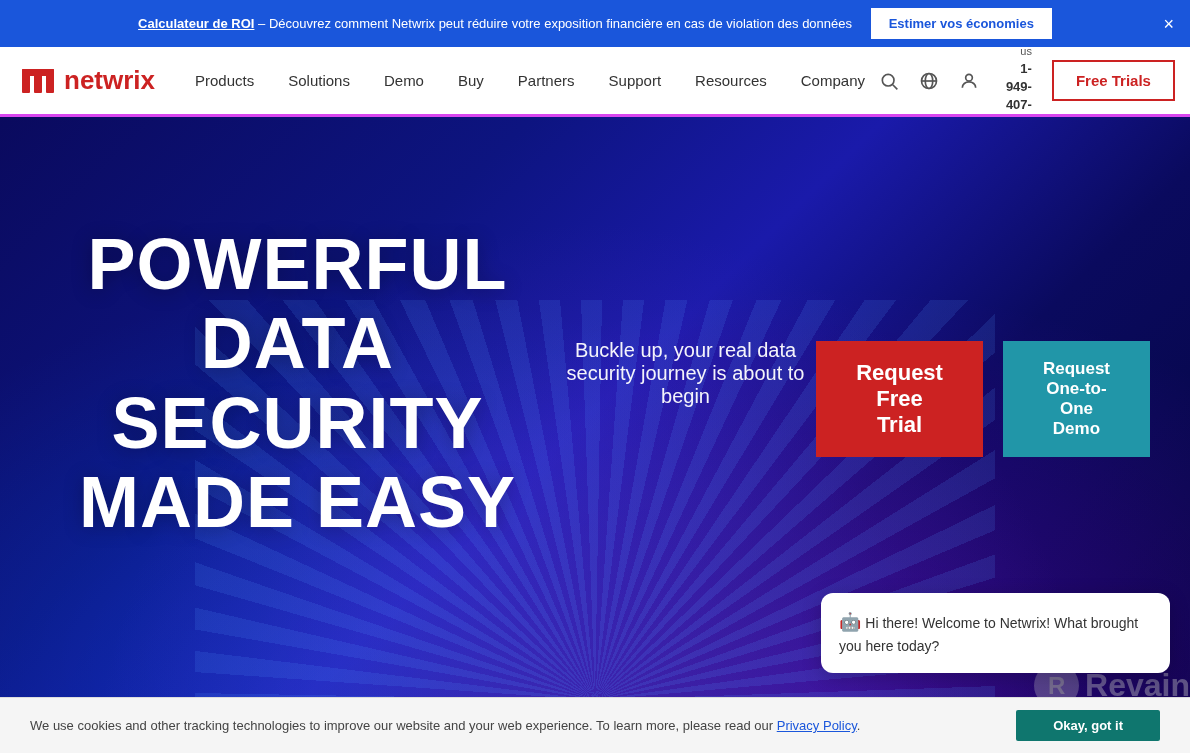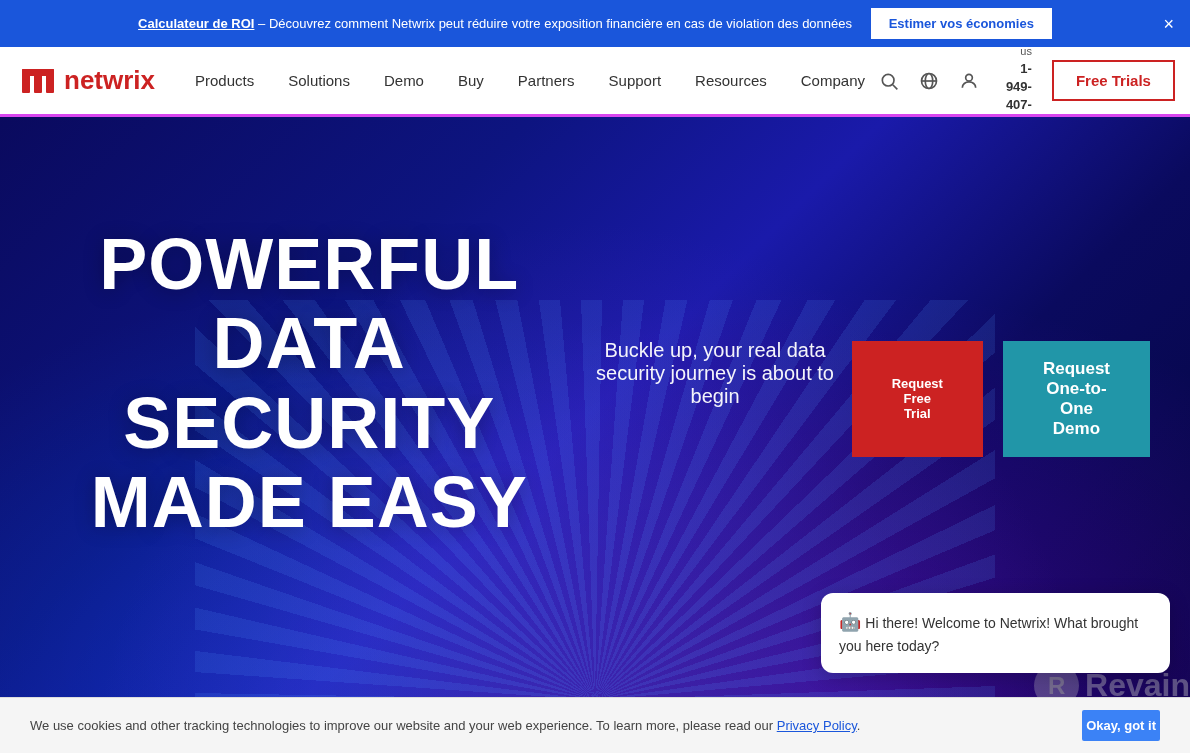--- a/index.html
+++ b/index.html
@@ -197,21 +197,21 @@
       gap: 20px;
       position: relative;
       z-index: 1;
     }
 
     .btn-trial {
       background: #cc2222;
       color: white;
       border: none;
       padding: 12px 40px;
-      font-size: 13px;
+      font-size: 22px;
       font-weight: bold;
       cursor: pointer;
       text-decoration: none;
       display: inline-block;
     }
 
     .btn-demo {
       background: #2196a8;
       color: white;
       border: none;
@@ -253,24 +253,24 @@
       padding: 12px 30px;
       display: flex;
       align-items: center;
       justify-content: space-between;
       font-size: 13px;
       color: #444;
       z-index: 200;
     }
     .cookie-link { color: #1a56db; text-decoration: underline; cursor: pointer; }
     .cookie-accept {
-      background: #3b82f6;
+      background: #0f766e;
       color: white;
       border: none;
-      padding: 8px 4px;
+      padding: 8px 37px;
       font-size: 13px;
       font-weight: bold;
       cursor: pointer;
       border-radius: 2px;
       white-space: nowrap;
       margin-left: 20px;
     }
 
     
     .revain-watermark {

